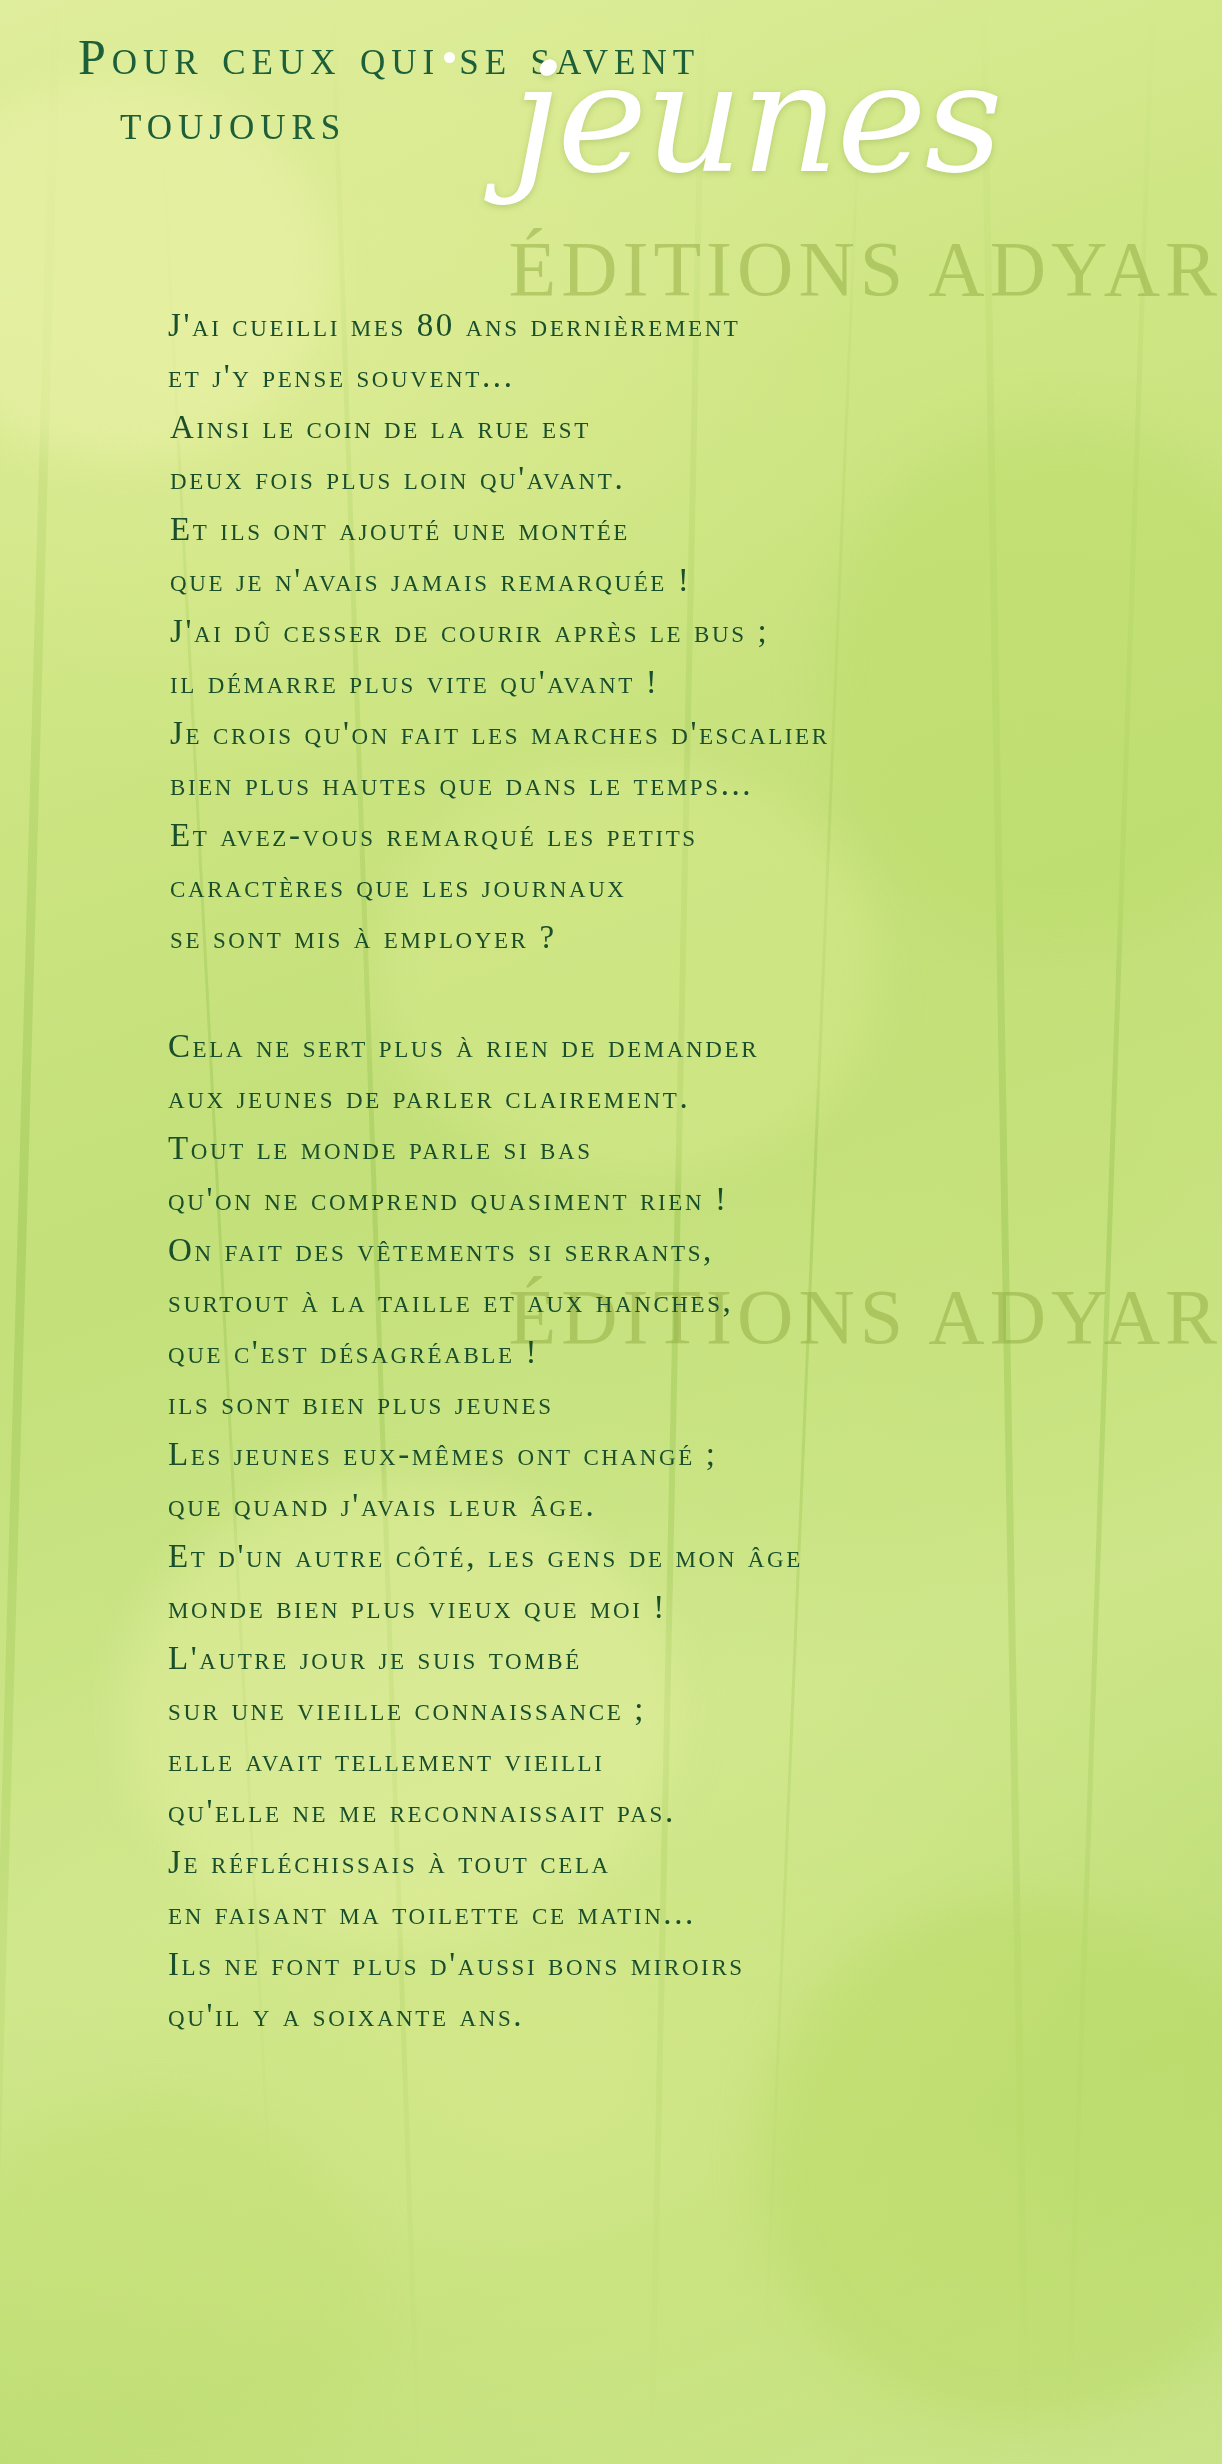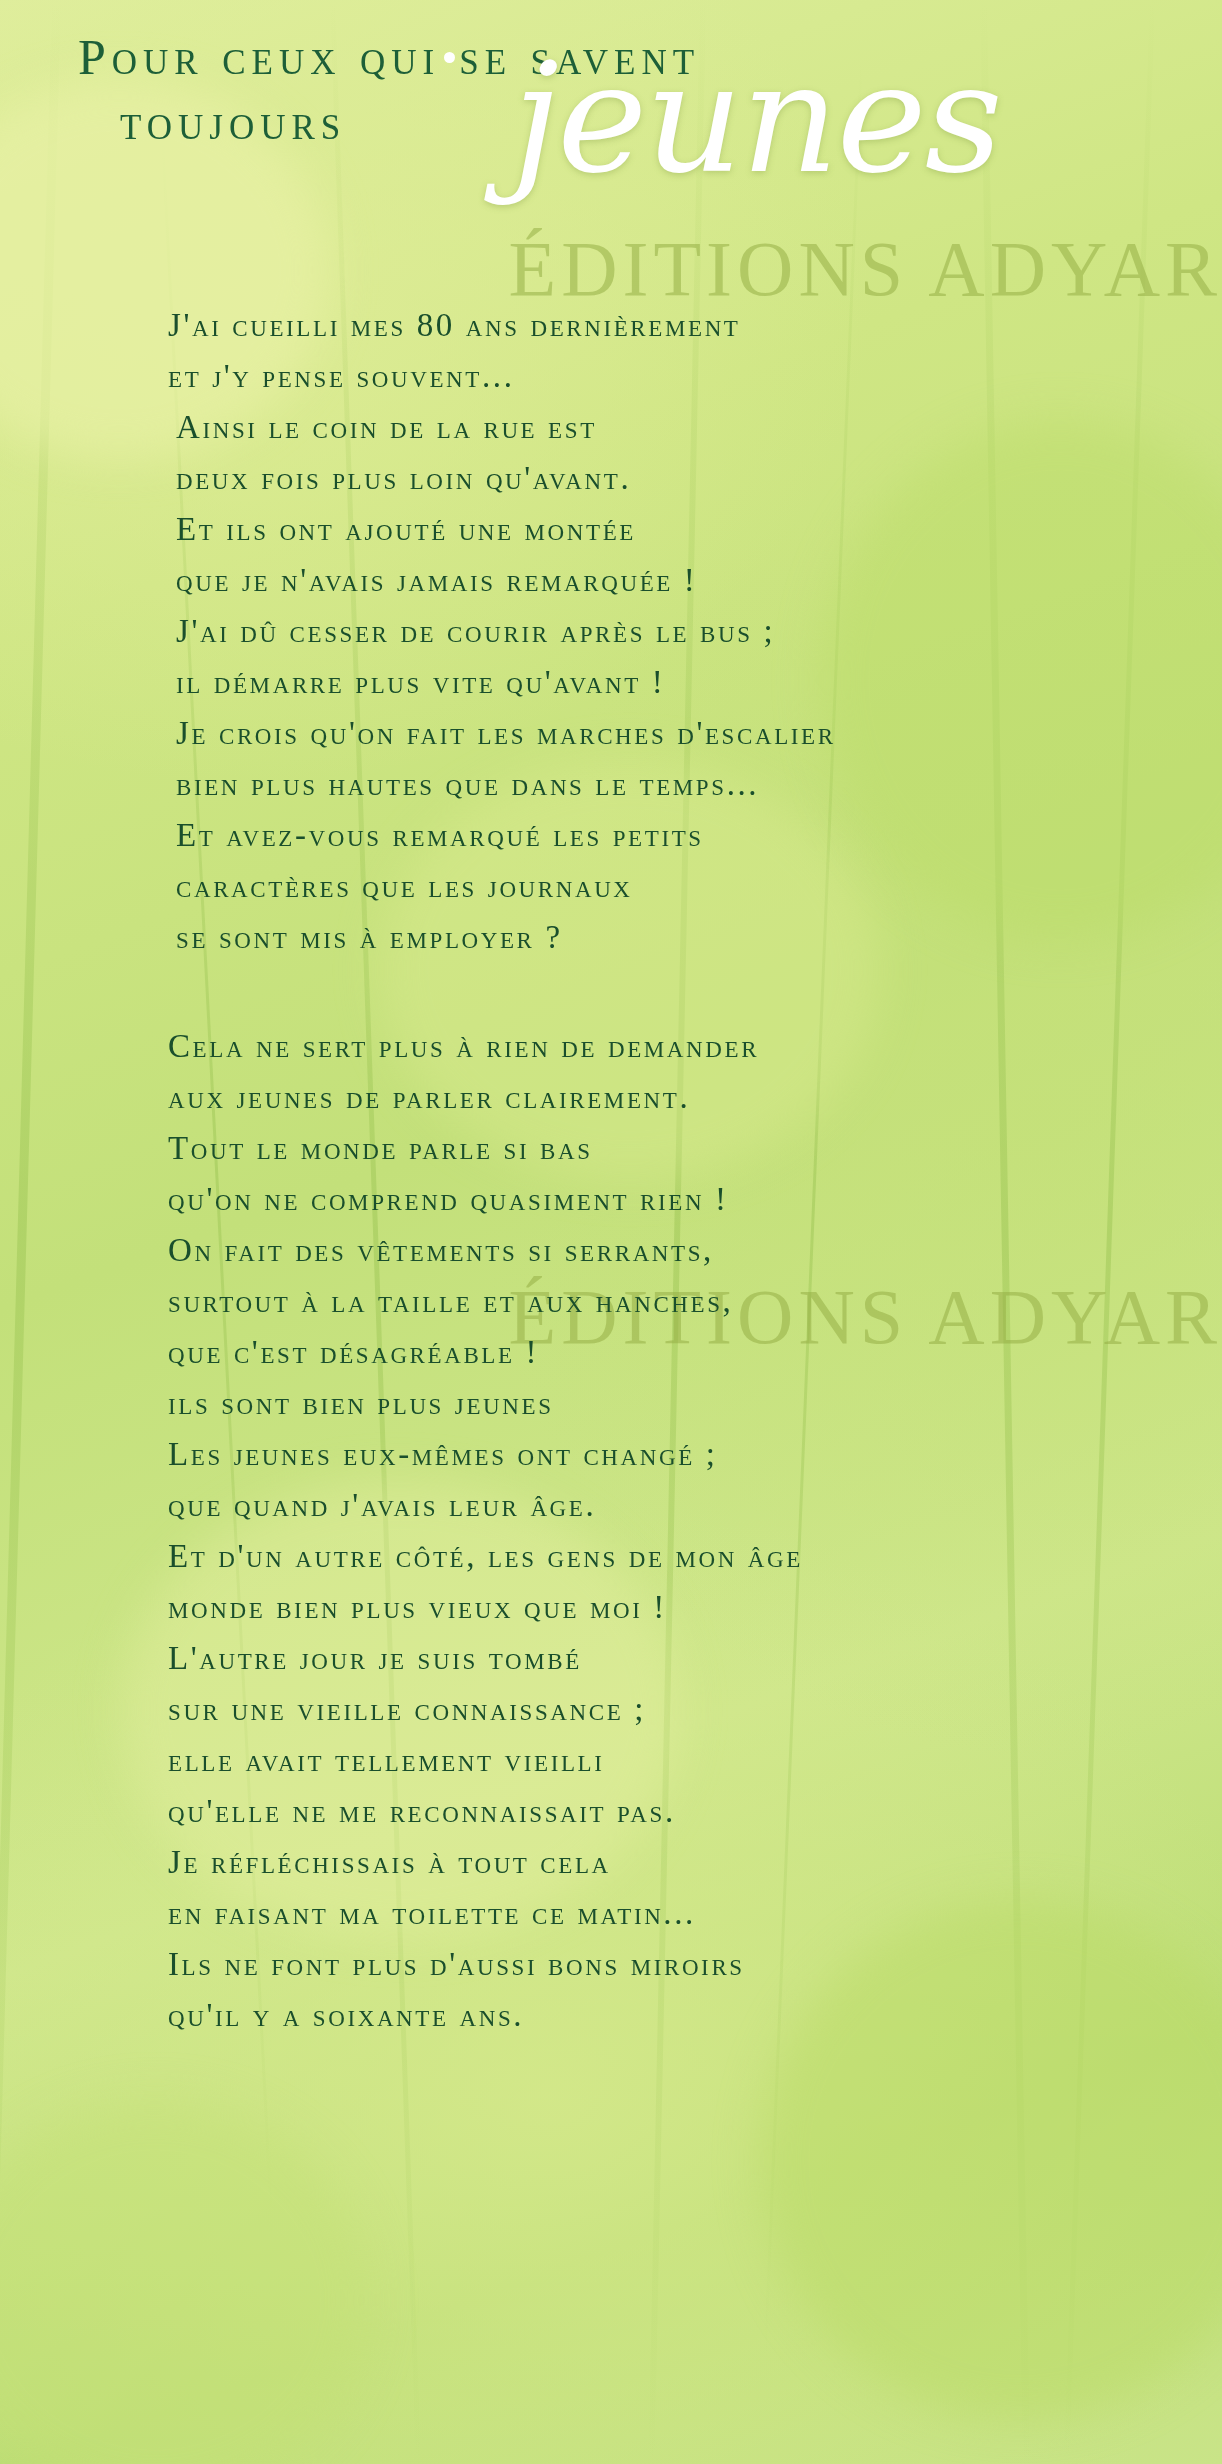--- a/index.html
+++ b/index.html
@@ -130,21 +130,21 @@
   .line {
     color: #1a4f2c;
     font-family: "Liberation Serif", serif;
     font-variant: small-caps;
     font-size: 33px;
     letter-spacing: 2.6px;
     line-height: 51px;
     white-space: nowrap;
   }
   .line.indent {
-    margin-left: 8px;
+    margin-left: 2px;
   }
 </style>
 </head>
 <body>
 
 <div class="page">
 
   <div class="veins">
     <div class="vein" style="left:52px; top:0; width:9px; height:2464px; transform: rotate(1.6deg);"></div>
     <div class="vein" style="left:330px; top:0; width:5px; height:2464px; transform: rotate(-2deg);"></div>

